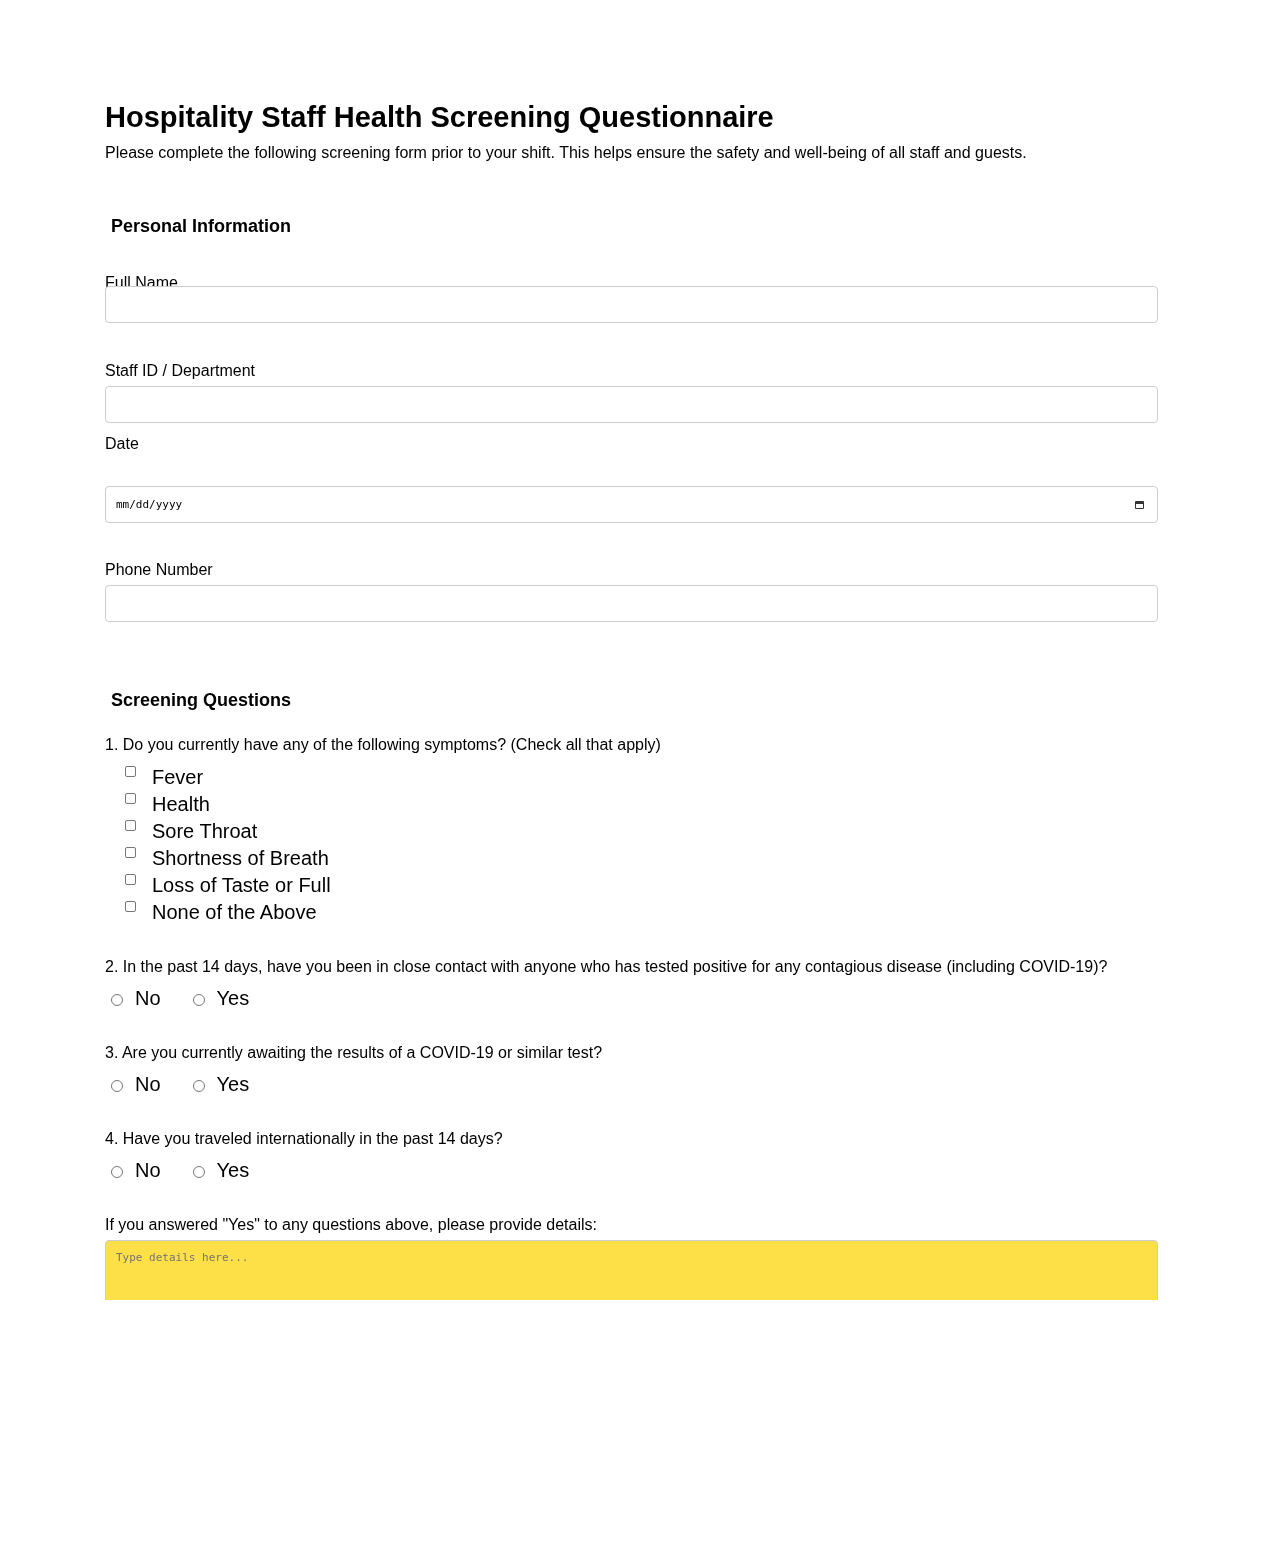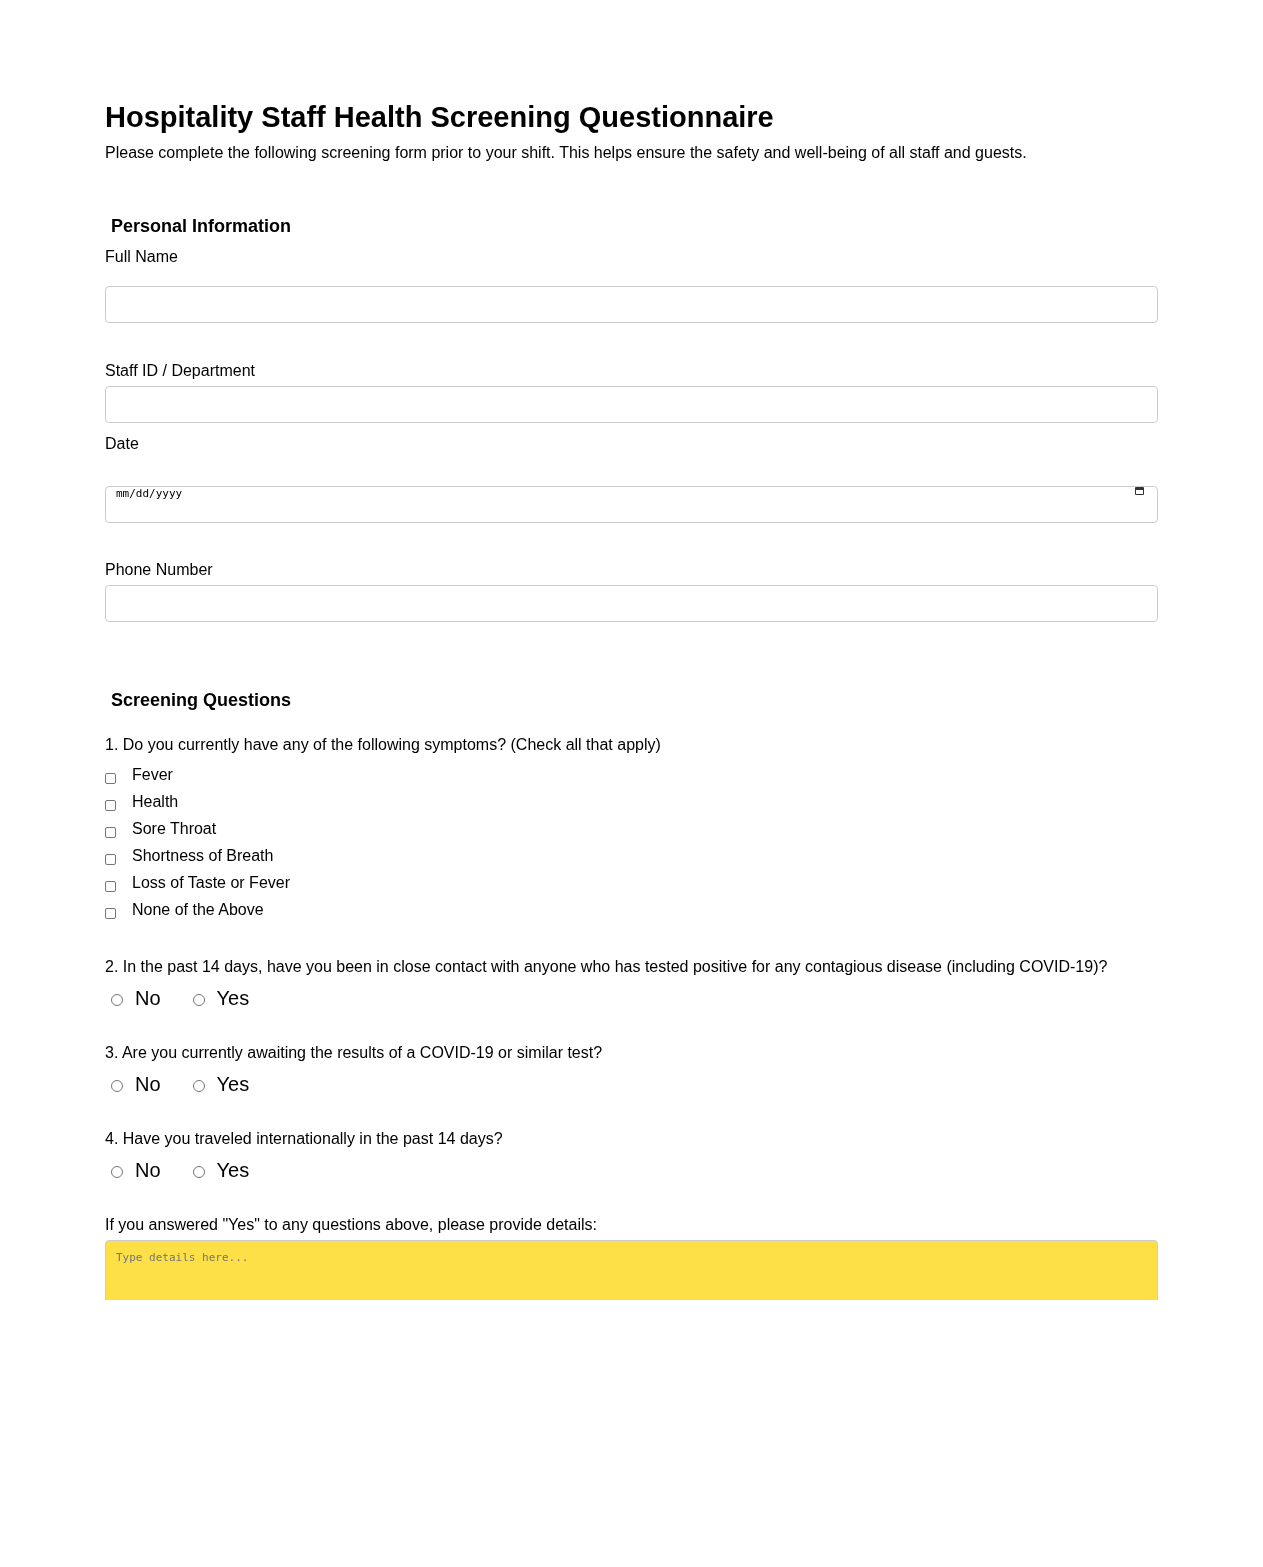--- a/index.html
+++ b/index.html
@@ -7,46 +7,46 @@
          font-family: "Liberation Sans", sans-serif; color: #000; }
   .viewport { position: absolute; left: 0; top: 0; width: 1263px; height: 1300px; overflow: hidden; }
   .container { position: absolute; left: 105px; top: 0; width: 1053px; }
   h1 { font-size: 29px; font-weight: bold; margin: 0; position: absolute; top: 101px; left: 0; white-space: nowrap; }
   .intro { position: absolute; top: 144px; left: 0; font-size: 16px; white-space: nowrap; }
   h2 { font-size: 18px; font-weight: bold; margin: 6px; position: absolute; left: 0; white-space: nowrap; }
   .label { position: absolute; left: 0; font-size: 16px; white-space: nowrap; }
   .input { position: absolute; left: 0; width: 1053px; height: 37px; box-sizing: border-box;
            border: 1px solid #cccccc; border-radius: 4px; background: #fff; padding: 0 10px;
            font-family: "Liberation Sans", sans-serif; font-size: 14px; outline: none; }
-  .date-input { display: flex; align-items: flex-start; justify-content: space-between; }
+  .date-input { display: flex; align-items: center; justify-content: space-between; }
   .date-ph { font-family: "DejaVu Sans Mono", monospace; font-size: 11px; color: #000; }
   .cal-icon { width: 9px; height: 8px; border: 1.5px solid #333; border-top-width: 3px; border-radius: 1px; box-sizing: border-box; margin-right: 3px; }
   .q { position: absolute; left: 0; font-size: 16px; white-space: nowrap; }
-  .cb-row { position: absolute; left: 0; display: flex; align-items: flex-end; font-size: 16px; white-space: nowrap; }
+  .cb-row { position: absolute; left: 20px; display: flex; align-items: flex-start; font-size: 20px; white-space: nowrap; }
   .cb { width: 11px; height: 11px; border: 1px solid #767676; border-radius: 2px; box-sizing: border-box; margin-right: 16px; background: #fff; }
   .radio-row { position: absolute; left: 6px; display: flex; align-items: center; font-size: 20px; white-space: nowrap; }
   .radio { width: 12px; height: 12px; border: 1px solid #767676; border-radius: 50%; box-sizing: border-box; background: #fff; margin-right: 12px; margin-top: 3px; }
   .opt { display: flex; align-items: center; }
   .opt + .opt { margin-left: 32px; }
   .textarea { position: absolute; left: 0; width: 1053px; height: 100px; box-sizing: border-box;
               border: 1px solid #cccccc; border-radius: 4px; background: #fde047; padding: 10px 10px;
               font-family: "DejaVu Sans Mono", monospace; font-size: 11px; color: #757575; }
 </style>
 </head>
 <body>
 
 <div class="viewport">
 <div class="container">
 
   <h1>Hospitality Staff Health Screening Questionnaire</h1>
   <div class="intro">Please complete the following screening form prior to your shift. This helps ensure the safety and well-being of all staff and guests.</div>
 
   <h2 style="top:210px">Personal Information</h2>
 
-  <div class="label" style="top:248px">Full Name</div>
+  <div class="label" style="top:274px">Full Name</div>
   <input class="input" style="top: 286px;" type="text">
 
   <div class="label" style="top:362px">Staff ID / Department</div>
   <input class="input" style="top: 386px;" type="text">
 
   <div class="label" style="top:435px">Date</div>
   <div class="input date-input" style="top:486px">
     <span class="date-ph">mm/dd/yyyy</span>
     <span class="cal-icon"></span>
   </div>
@@ -68,21 +68,21 @@
   <div class="cb-row" style="top:820px">
         <span class="cb"></span>
         <span>Sore Throat</span>
       </div>
   <div class="cb-row" style="top:847px">
         <span class="cb"></span>
         <span>Shortness of Breath</span>
       </div>
   <div class="cb-row" style="top:874px">
         <span class="cb"></span>
-        <span>Loss of Taste or Fever</span>
+        <span>Loss of Taste or Full</span>
       </div>
   <div class="cb-row" style="top:901px">
         <span class="cb"></span>
         <span>None of the Above</span>
       </div>
 
   <div class="q" style="top:958px">2. In the past 14 days, have you been in close contact with anyone who has tested positive for any contagious disease (including COVID-19)?</div>
   <div class="radio-row" style="top:987px">
     <label class="opt">
           <span class="radio"></span>

